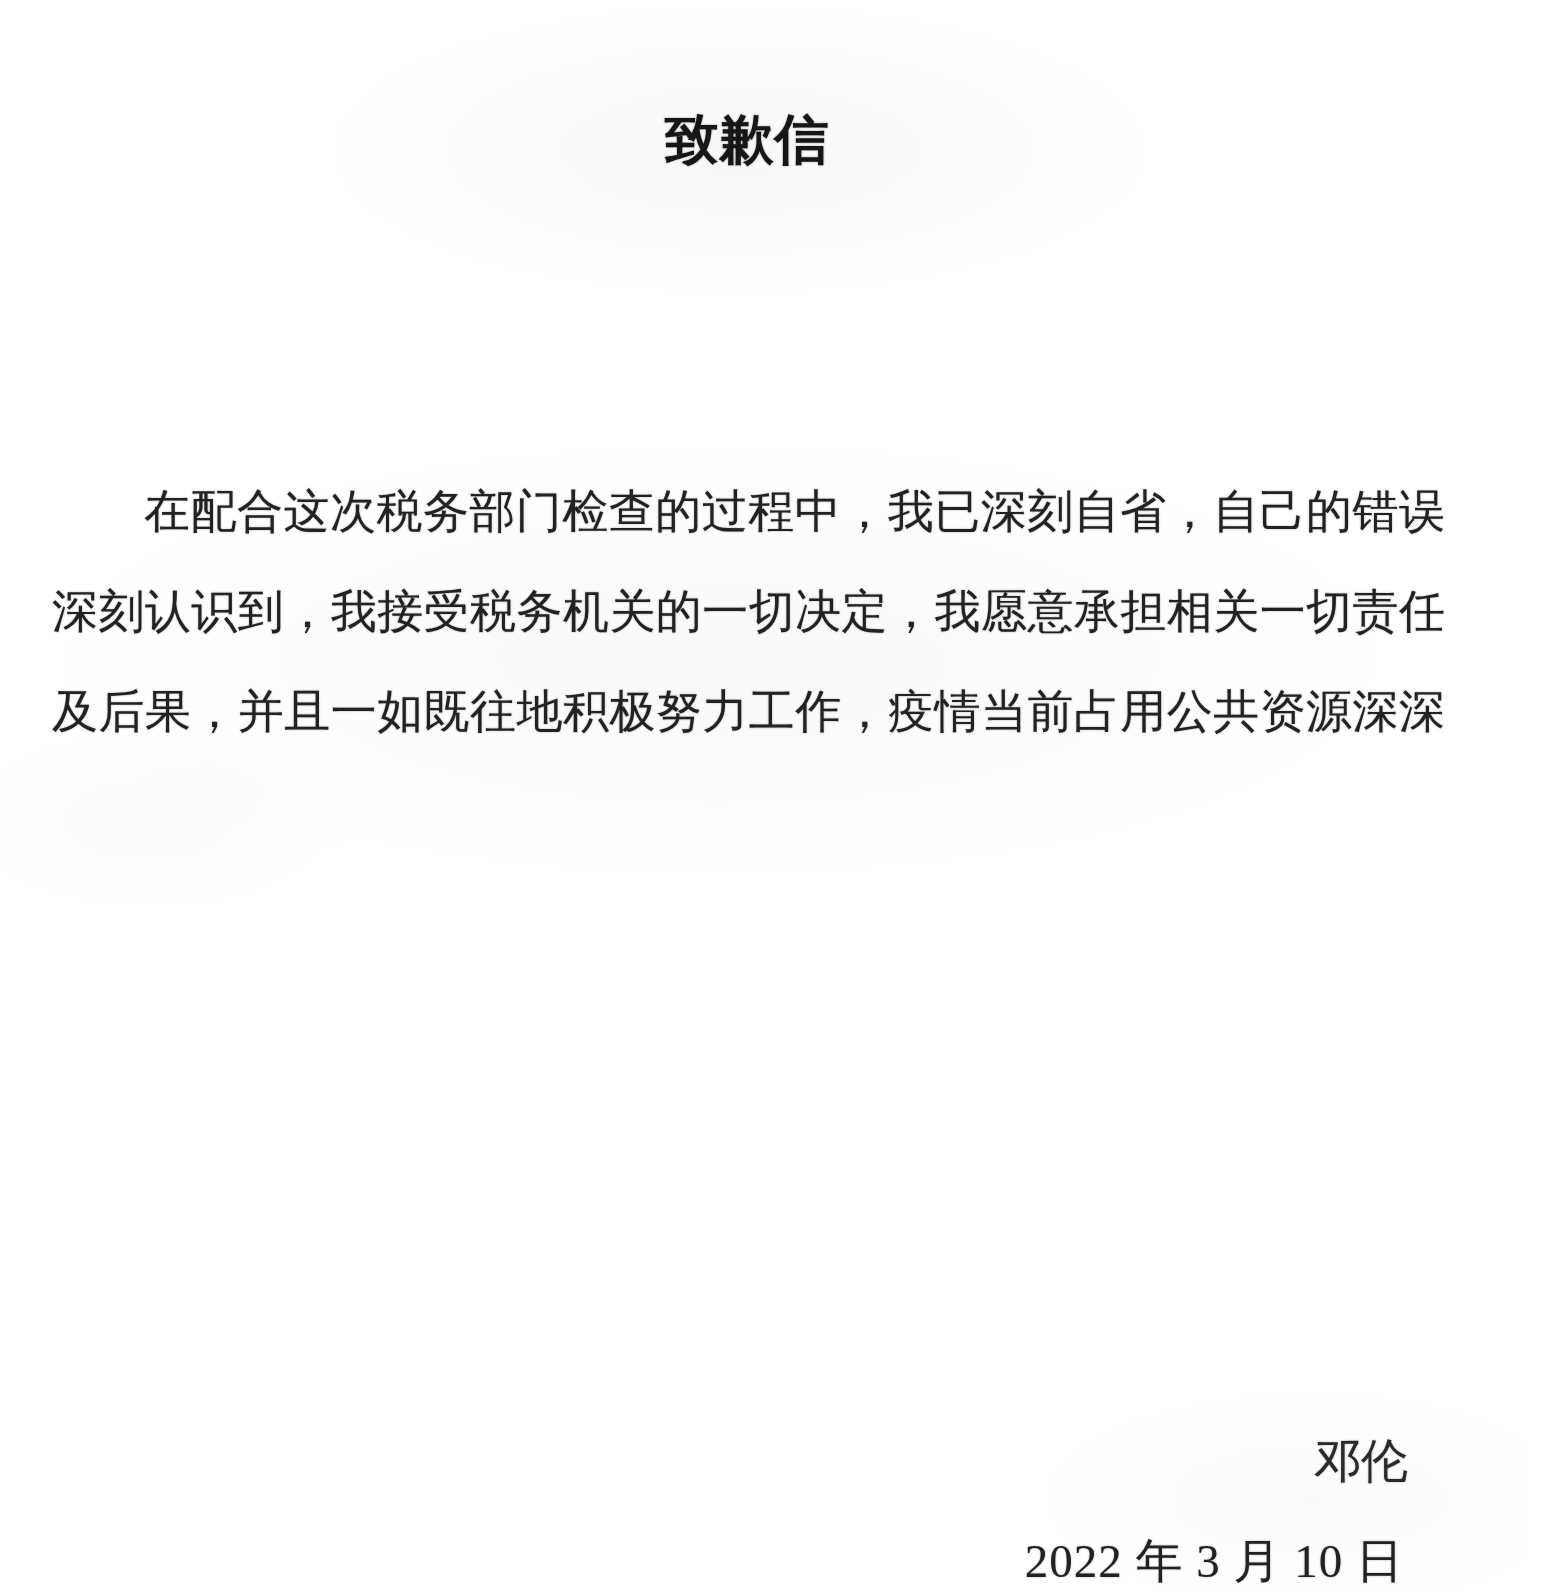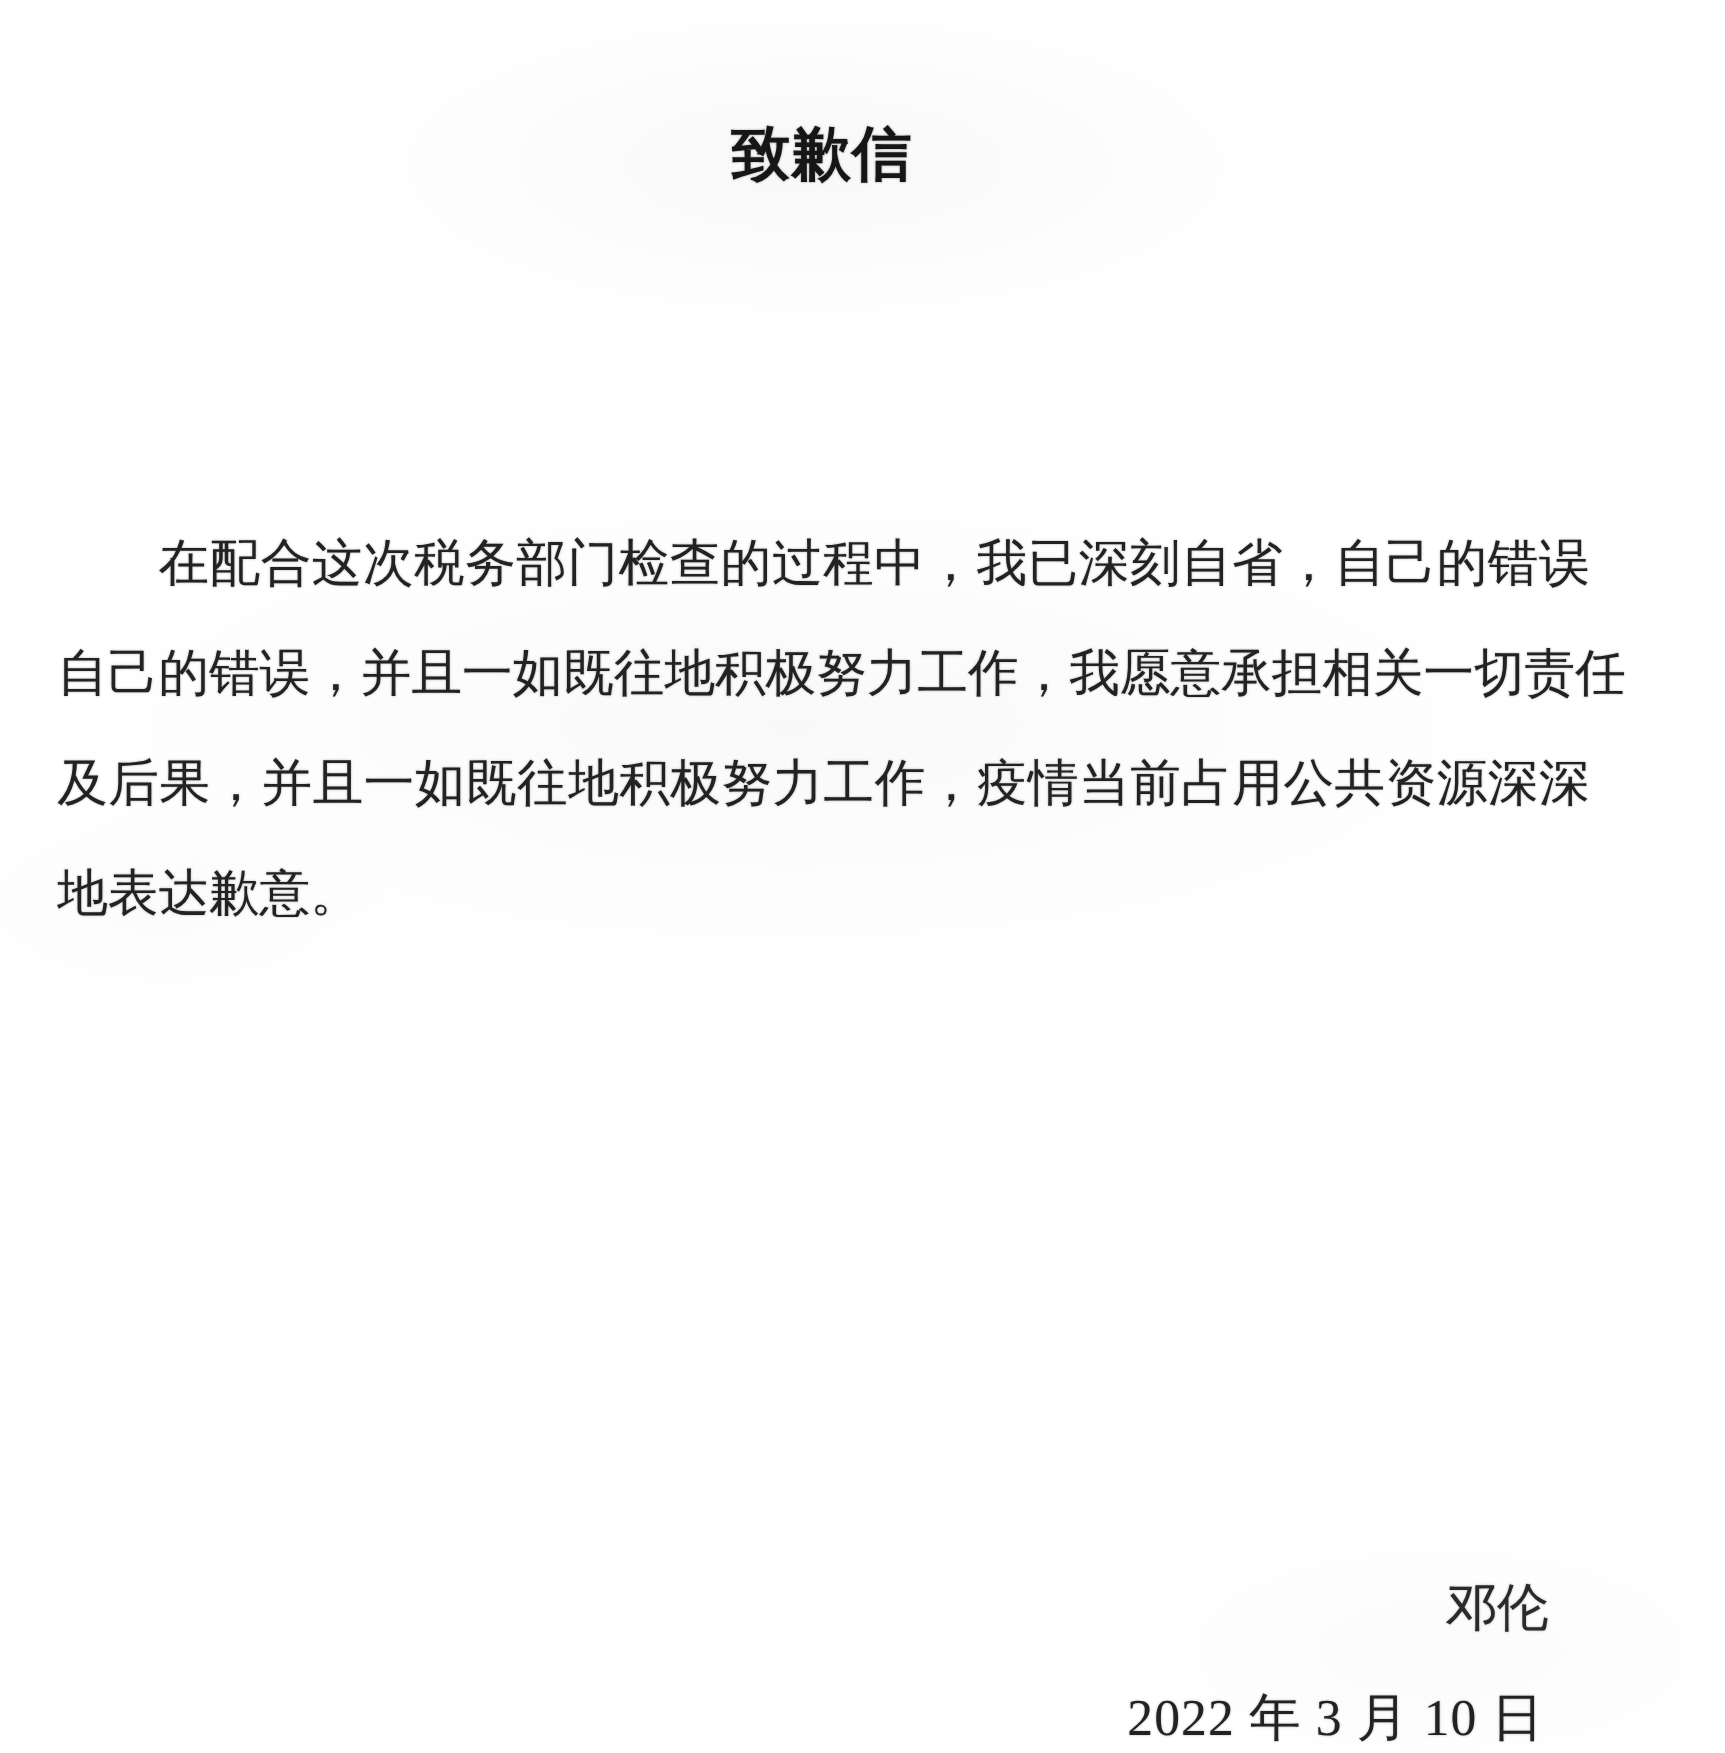--- a/index.html
+++ b/index.html
@@ -82,22 +82,21 @@
 </style>
 </head>
 <body>
 
 <div class="page">
 
   <h1 class="title">致歉信</h1>
 
   <div class="letter-body">
     <p class="body-line first">在配合这次税务部门检查的过程中，我已深刻自省，自己的错误</p>
-    <p class="body-line">自己的错误，并且一如既往地积极努力工作，我愿意承担相关一切责任</p>
+    <p class="body-line">深刻认识到，我接受税务机关的一切决定，我愿意承担相关一切责任</p>
     <p class="body-line">及后果，并且一如既往地积极努力工作，疫情当前占用公共资源深深</p>
-    <p class="body-line last">地表达歉意。</p>
   </div>
 
   <div class="signature">邓伦</div>
 
   <div class="date">2022 年 3 月 10 日</div>
 
 </div>
 
 </body></html>

